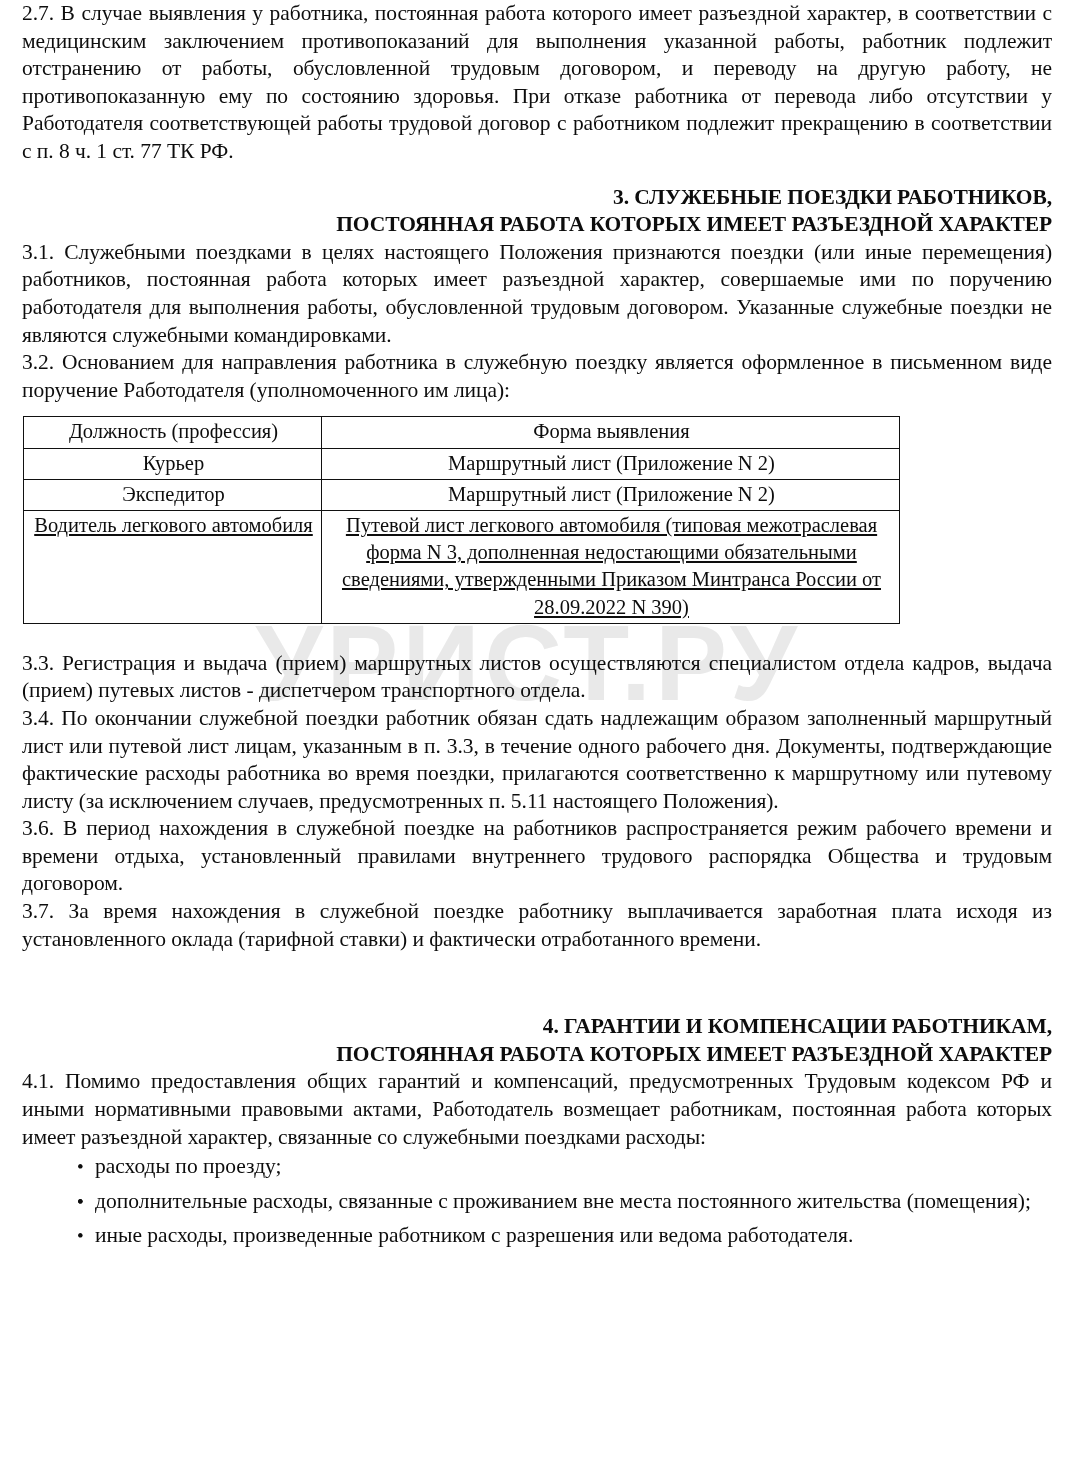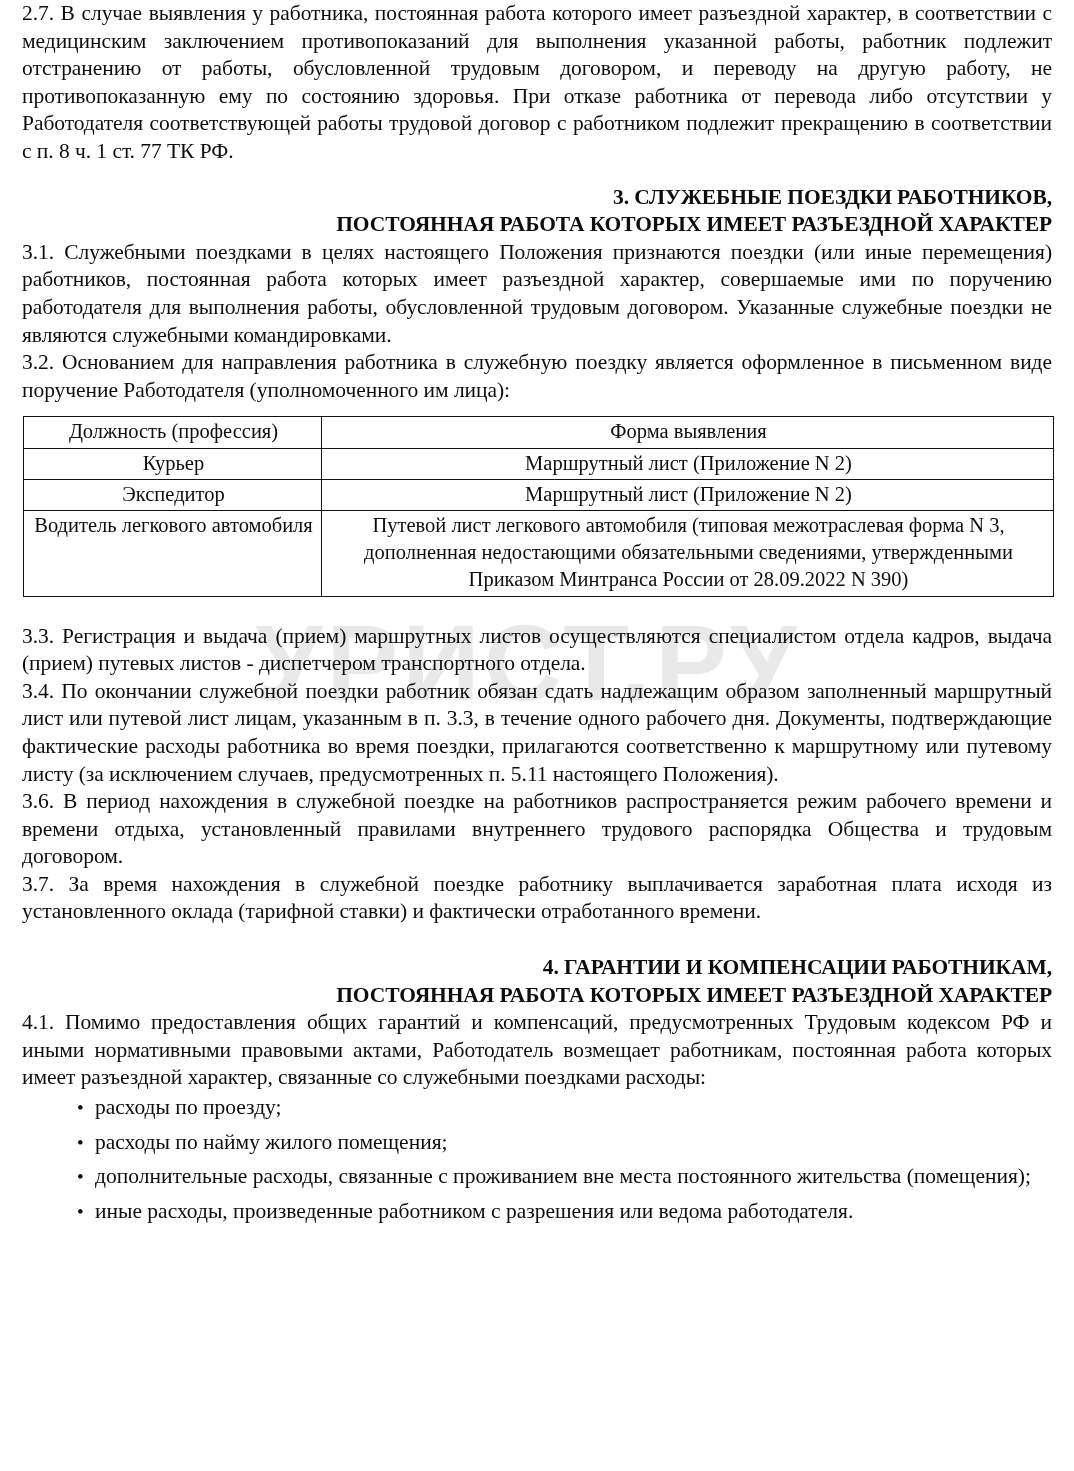--- a/index.html
+++ b/index.html
@@ -55,43 +55,43 @@
 
   h2.heading {
     margin: 0;
     text-align: right;
     font-size: 21.5px;
     line-height: 27.6px;
     font-weight: 700;
     letter-spacing: -0.1px;
   }
   .heading-block { margin-top: 18px; margin-bottom: 0; }
-  .heading-block.second { margin-top: 28px; }
+  .heading-block.second { margin-top: 60px; }
 
   
   table.doc-table {
     border-collapse: collapse;
-    width: 1031px;
+    width: 877px;
     margin: 12px 0 26px 1px;
     table-layout: fixed;
     font-size: 20.5px;
     line-height: 27.2px;
   }
   table.doc-table td,
   table.doc-table th {
     border: 1.6px solid #111;
     padding: 1px 7px 2px 9px;
     vertical-align: top;
     font-weight: 400;
     text-align: center;
   }
   table.doc-table th { text-align: center; }
   col.c1 { width: 298px; }
   col.c2 { width: auto; }
-  td.tall-a { height: 78px; }
+  td.tall-a { height: 78px; text-decoration: underline; }
   td.tall-b { height: 72px; }
 
   
   ul.bullets {
     margin: 2px 0 0 0;
     padding-left: 73px;
     list-style: none;
   }
   ul.bullets li {
     position: relative;
@@ -175,21 +175,20 @@
 
     <p class="para">4.1. Помимо предоставления общих гарантий и компенсаций, предусмотренных Трудовым кодексом РФ и иными нормативными правовыми актами, Работодатель возмещает работникам, постоянная работа которых имеет разъездной характер, связанные со служебными поездками расходы:</p>
 
     <ul class="bullets">
       <li>
         <span class="dot">•</span>
         <span>расходы по проезду;</span>
       </li>
       <li>
         <span class="dot">•</span>
-        <span>расходы по найму жилого помещения;</span>
       </li>
       <li>
         <span class="dot">•</span>
         <span>дополнительные расходы, связанные с проживанием вне места постоянного жительства (помещения);</span>
       </li>
       <li class="no-justify">
         <span class="dot">•</span>
         <span>иные расходы, произведенные работником с разрешения или ведома работодателя.</span>
       </li>
     </ul>

